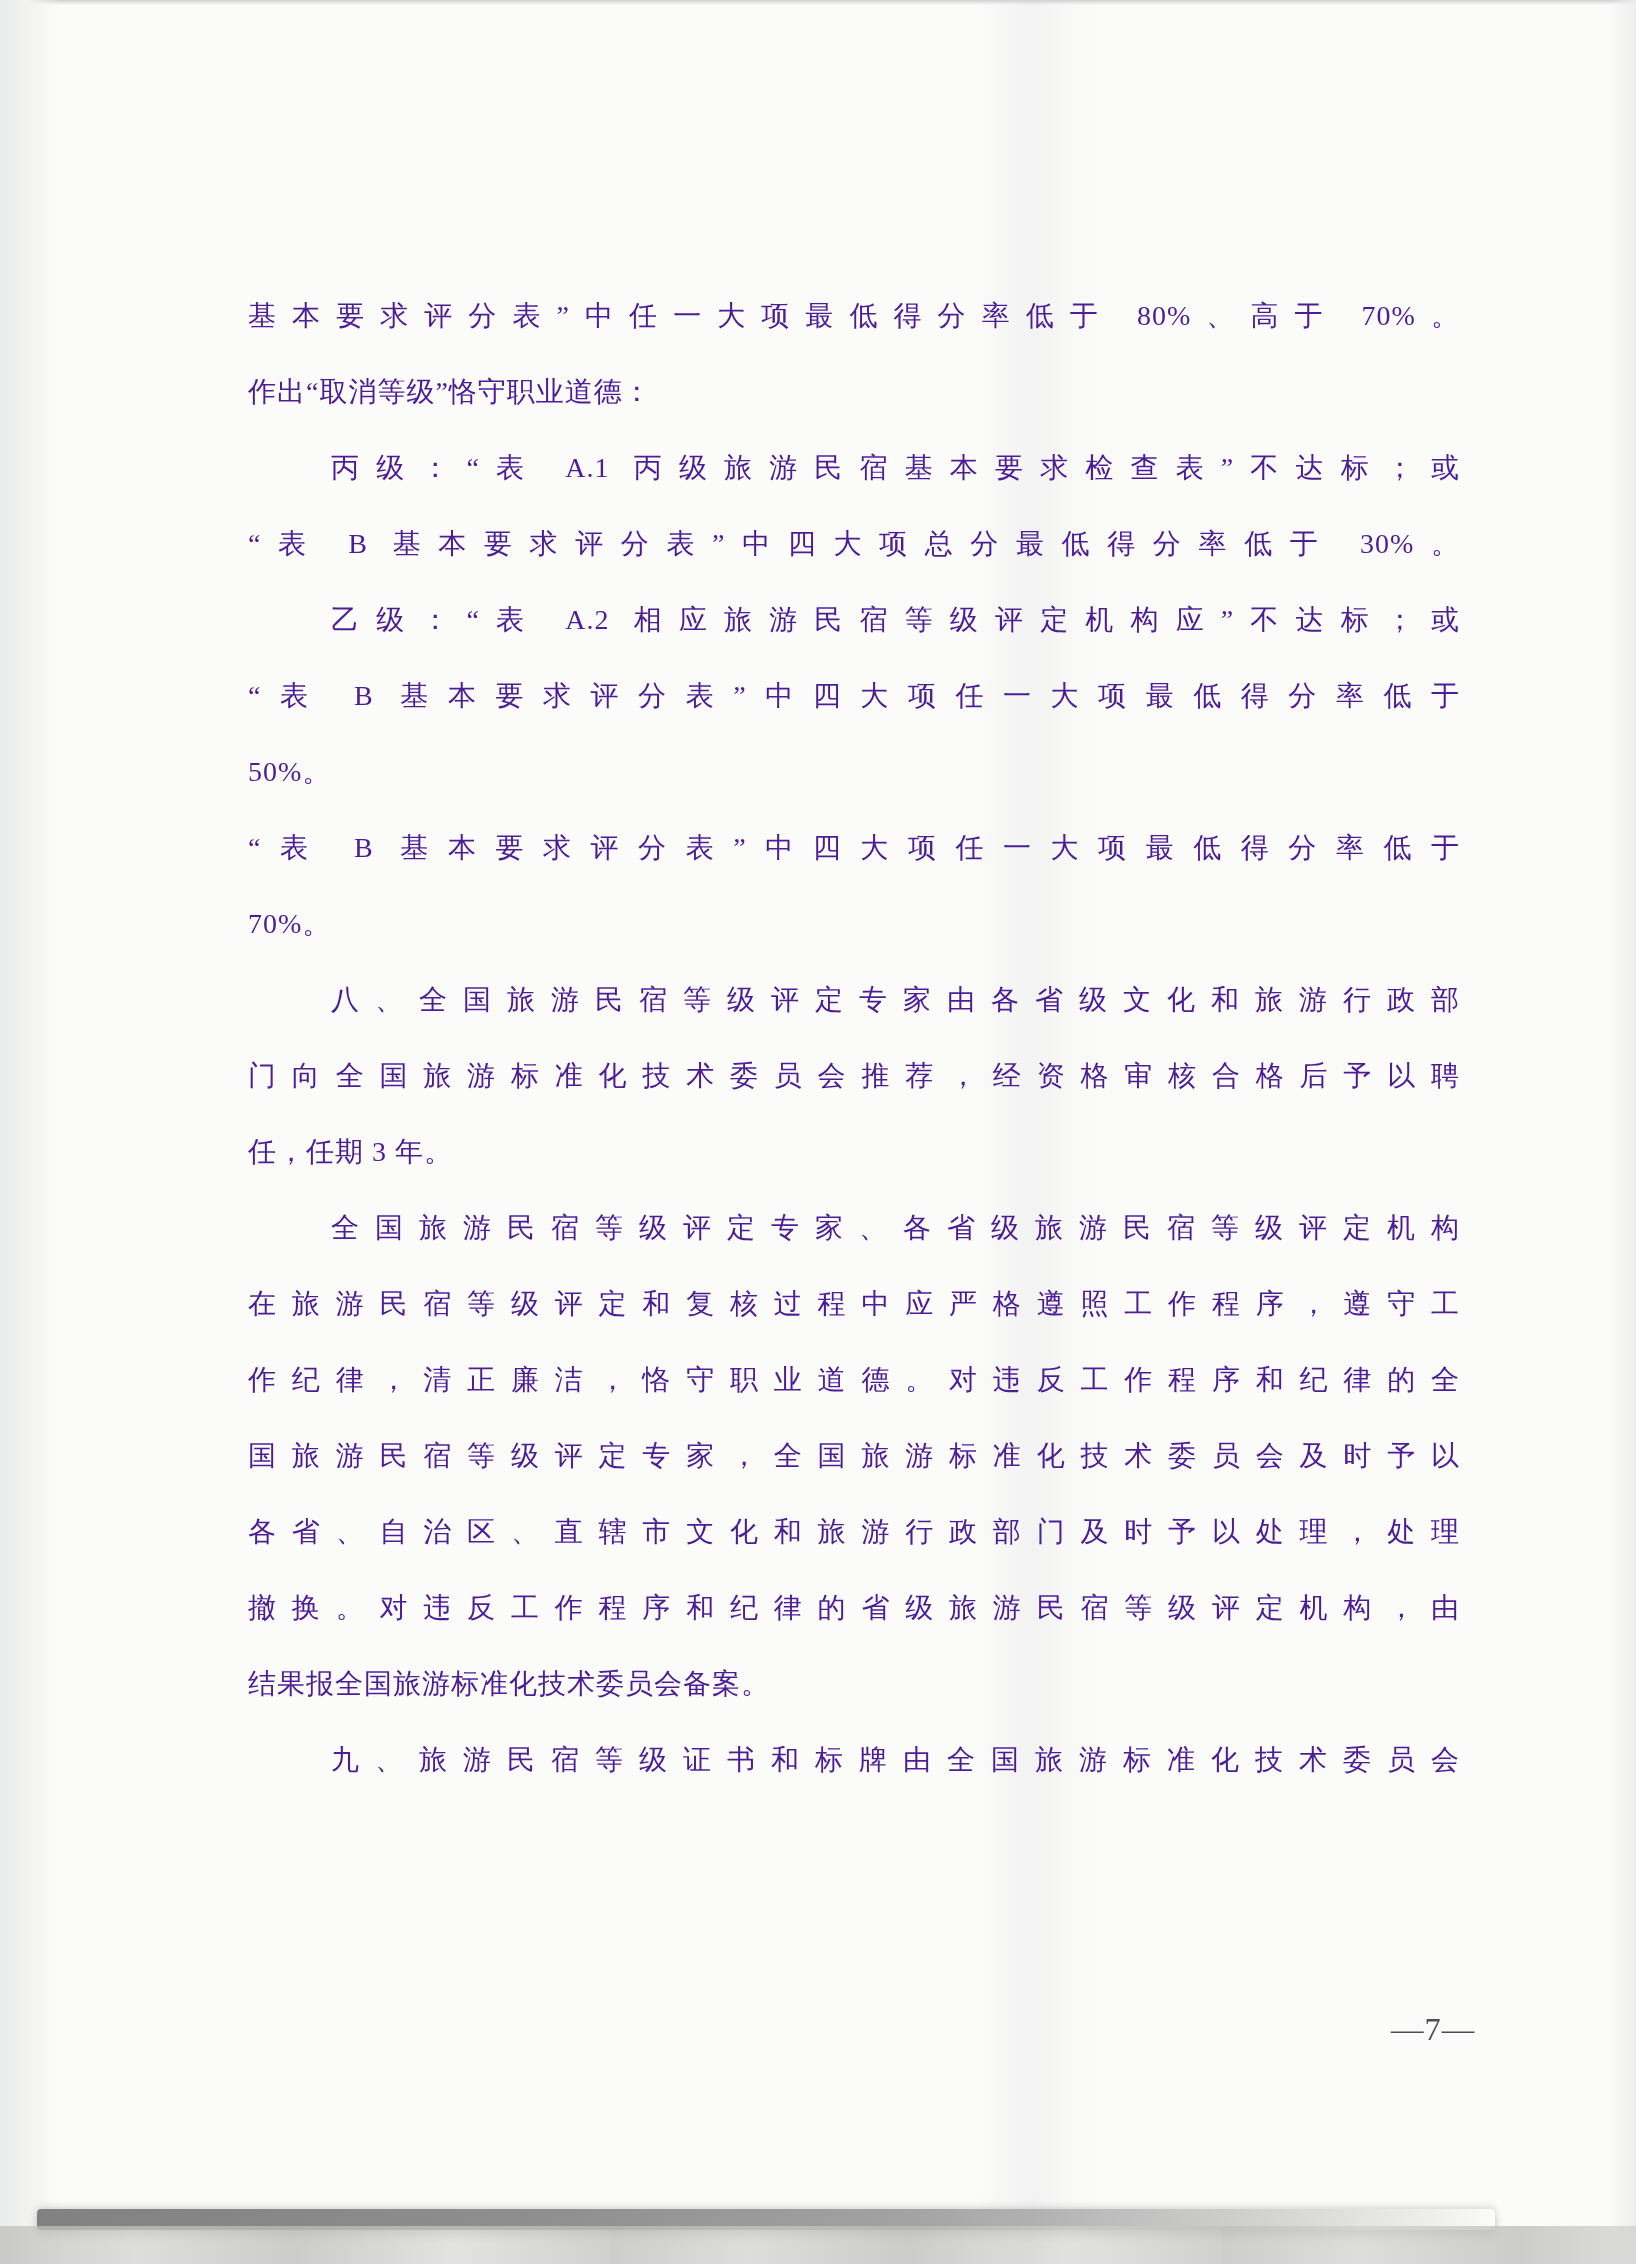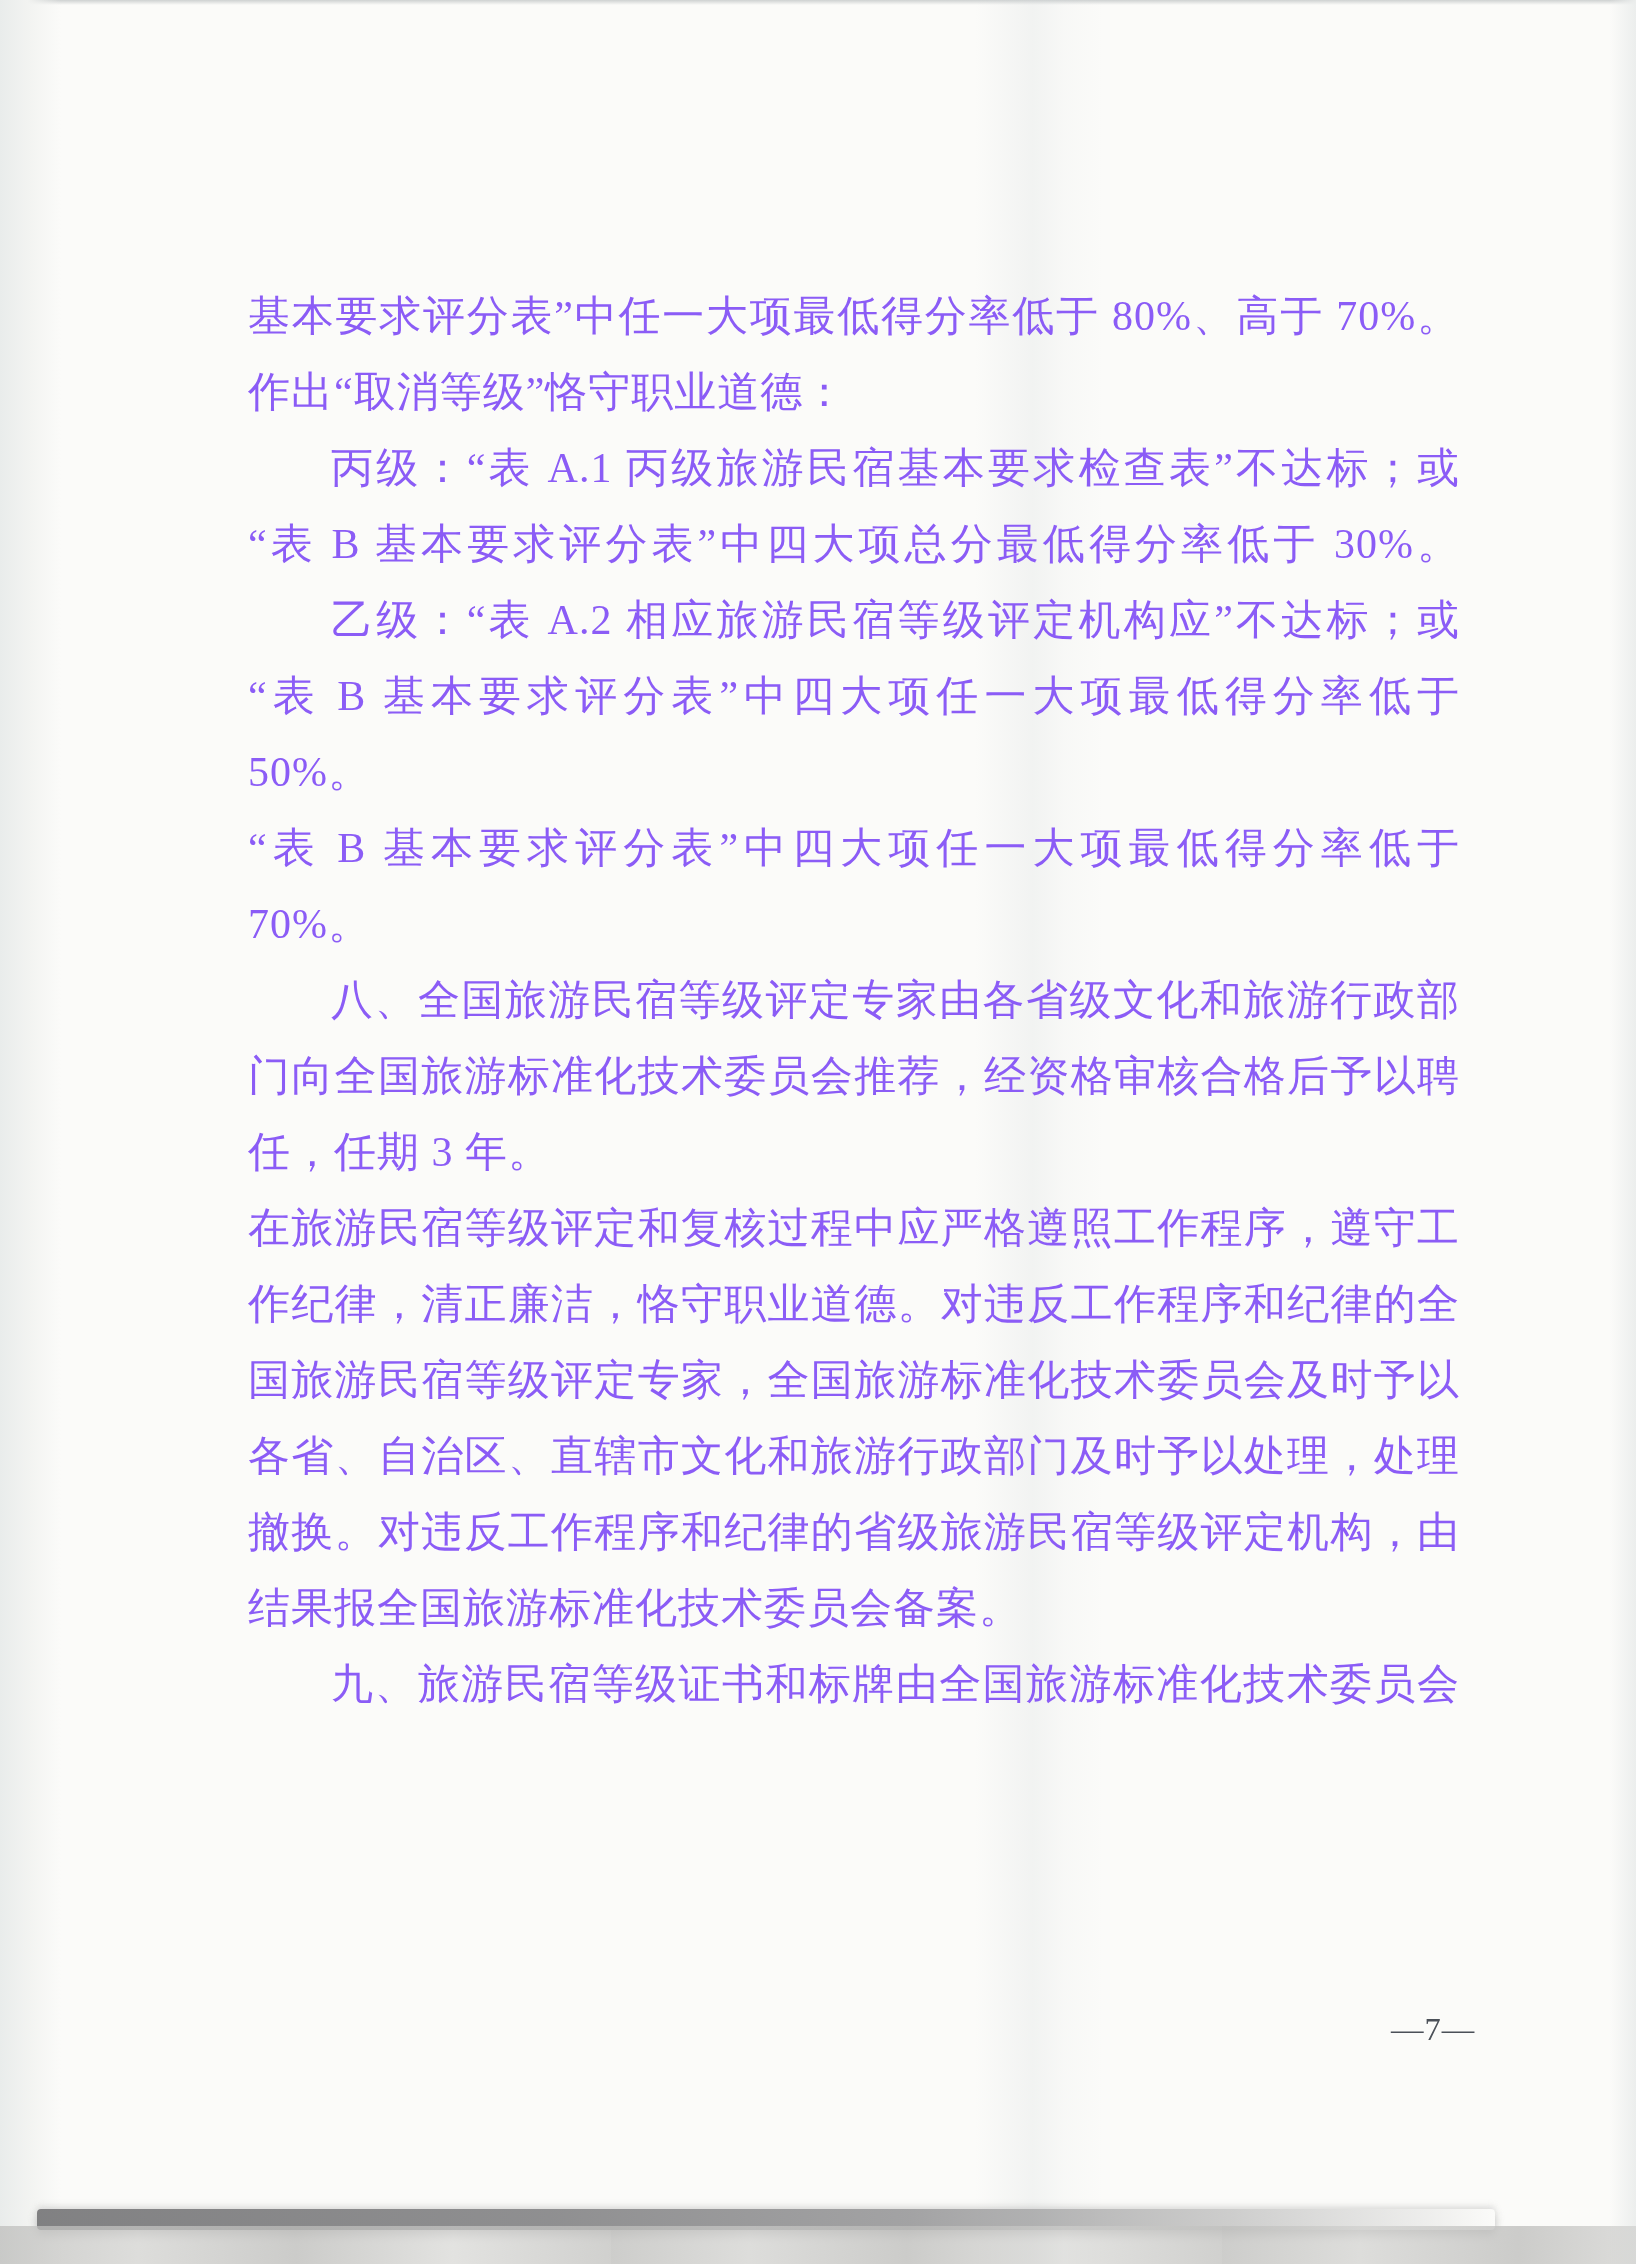--- a/index.html
+++ b/index.html
@@ -57,22 +57,22 @@
     position: absolute;
     left: 248px;
     top: 278px;
     width: 1212px;
   }
   .line {
     box-sizing: border-box;
     width: 1212px;
     height: 76px;
     line-height: 76px;
-    font-size: 42px;
-    color: #8b5cf6;
+    font-size: 28px;
+    color: #4c1d95;
     letter-spacing: 1px;
     text-align: left;
     overflow: visible;
     white-space: normal;
   }
   .line.j {
     text-align: justify;
     text-align-last: justify;
     text-justify: inter-character;
   }
@@ -108,20 +108,21 @@
       <div class="line j ind">丙级：“表 A.1 丙级旅游民宿基本要求检查表”不达标；或</div>
       <div class="line j">“表 B 基本要求评分表”中四大项总分最低得分率低于 30%。</div>
       <div class="line j ind">乙级：“表 A.2 相应旅游民宿等级评定机构应”不达标；或</div>
       <div class="line j">“表 B 基本要求评分表”中四大项任一大项最低得分率低于</div>
       <div class="line">50%。</div>
       <div class="line j">“表 B 基本要求评分表”中四大项任一大项最低得分率低于</div>
       <div class="line">70%。</div>
       <div class="line j ind">八、全国旅游民宿等级评定专家由各省级文化和旅游行政部</div>
       <div class="line j">门向全国旅游标准化技术委员会推荐，经资格审核合格后予以聘</div>
       <div class="line">任，任期 3 年。</div>
+      <div class="line j ind">全国旅游民宿等级评定专家、各省级旅游民宿等级评定机构</div>
       <div class="line j">在旅游民宿等级评定和复核过程中应严格遵照工作程序，遵守工</div>
       <div class="line j">作纪律，清正廉洁，恪守职业道德。对违反工作程序和纪律的全</div>
       <div class="line j">国旅游民宿等级评定专家，全国旅游标准化技术委员会及时予以</div>
       <div class="line j">各省、自治区、直辖市文化和旅游行政部门及时予以处理，处理</div>
       <div class="line j">撤换。对违反工作程序和纪律的省级旅游民宿等级评定机构，由</div>
       <div class="line">结果报全国旅游标准化技术委员会备案。</div>
       <div class="line j ind">九、旅游民宿等级证书和标牌由全国旅游标准化技术委员会</div>
     </div>
 
   <div class="page-number">—7—</div>

